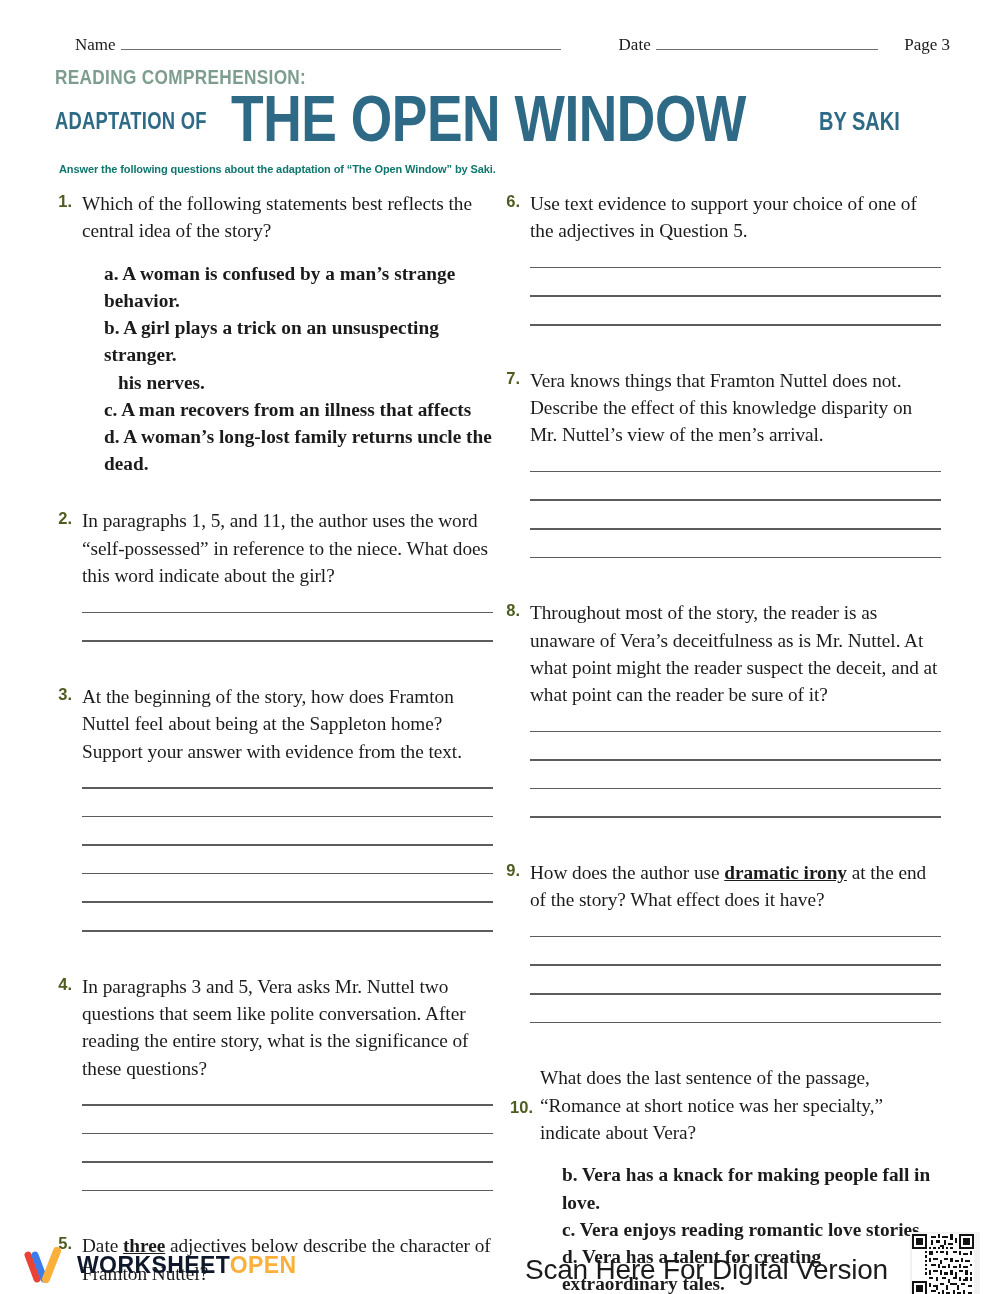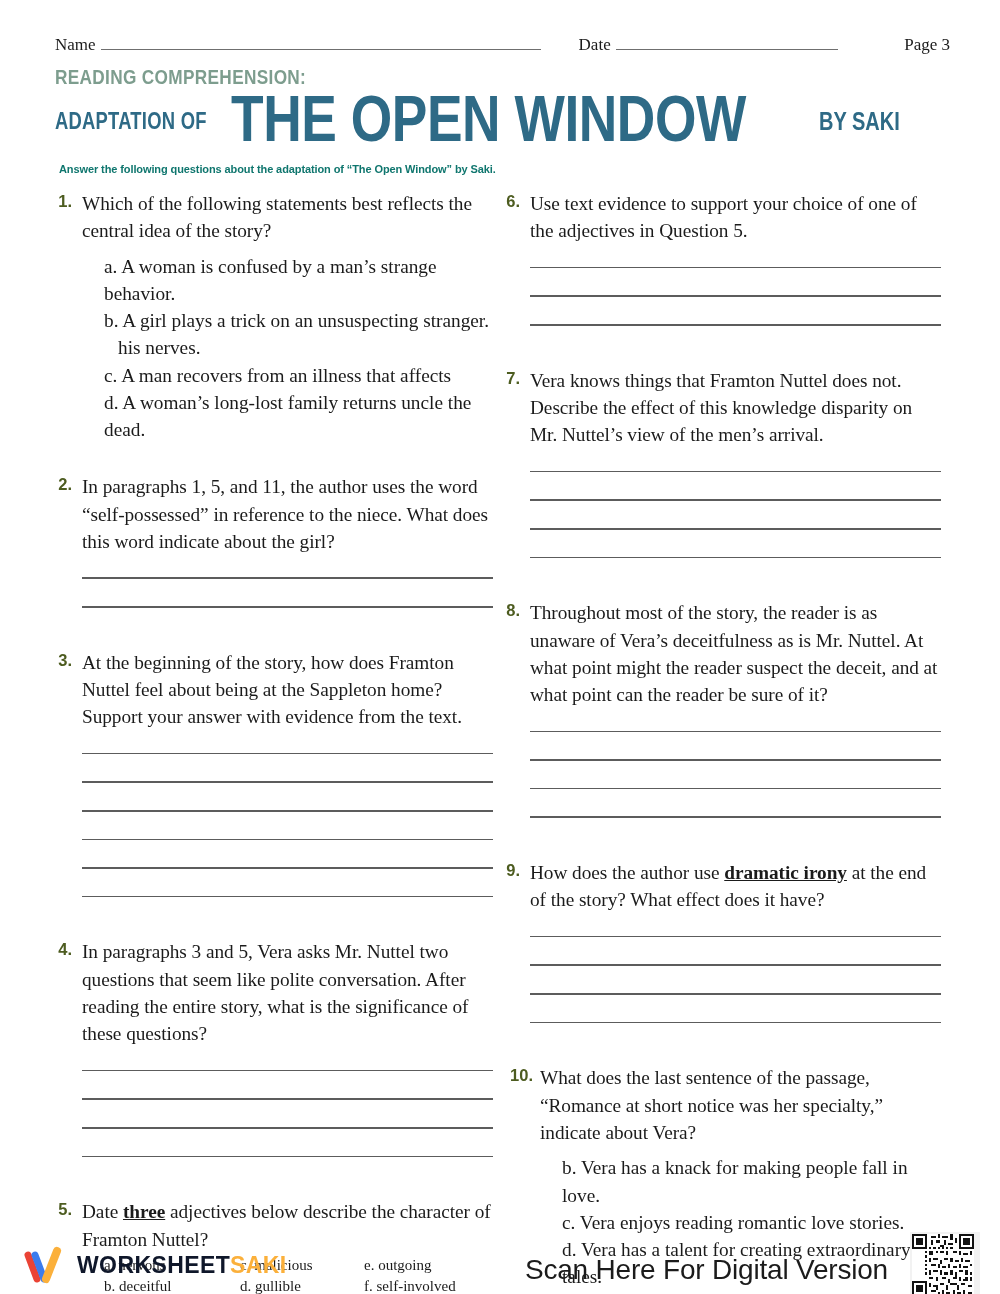--- a/index.html
+++ b/index.html
@@ -20,21 +20,21 @@
   .meta-row {
     position: absolute;
     top: 34px;
     left: 55px;
     width: 895px;
     height: 24px;
     display: flex;
     align-items: baseline;
     font-size: 17px;
   }
-  .meta-label { white-space: nowrap; }
+  .meta-label { white-space: nowrap; margin-left: 20px; }
   .meta-rule {
     border-bottom: 1.2px solid #6f6f6f;
     height: 15px;
     margin-left: 5px;
   }
   .meta-rule.name { width: 440px; }
   .meta-rule.date { width: 222px; }
   .meta-gap { width: 38px; }
   .meta-page { margin-left: auto; white-space: nowrap; }
 
@@ -121,35 +121,36 @@
   .q-num {
     font-family: "Liberation Sans", sans-serif;
     font-weight: bold;
     font-size: 16.5px;
     color: #4d5c20;
     flex: 0 0 auto;
     padding-top: 2px;
     text-align: right;
   }
   .q-num.w1 { width: 17px; }
-  .q-num.w2 { width: 30px; }
+  .q-num.w2 { width: 30px; margin-top: 32px; }
   .q-body {
     flex: 1 1 auto;
     padding-left: 10px;
   }
   .q-text {
     font-size: 19.3px;
     line-height: 1.42;
     letter-spacing: -0.05px;
   }
   .q-text b { font-weight: bold; text-decoration: underline; }
 
   .opts {
-    margin-top: 8px;
+    margin-top: 15px;
     padding-left: 22px;
+    font-weight: bold;
   }
   .opt {
     font-size: 19.3px;
     line-height: 1.41;
   }
   .opt-grid {
     margin-top: 2px;
     padding-left: 22px;
     display: grid;
     grid-template-columns: 136px 124px auto;
@@ -396,21 +397,21 @@
 <div class="footer">
 
   <div class="logo">
     <div class="logo-mark">
       <svg width="44" height="38" viewBox="0 0 44 38" aria-hidden="true">
         <path d="M4 9 L13 33" stroke="#ea4335" stroke-width="7" stroke-linecap="round" fill="none"></path>
         <path d="M11 9 L20 33" stroke="#3b7ced" stroke-width="7" stroke-linecap="round" fill="none"></path>
         <path d="M33 5 L22 33" stroke="#fbb03b" stroke-width="8" stroke-linecap="round" fill="none"></path>
       </svg>
     </div>
-    <div class="logo-text"><span class="ws">WORKSHEET</span><span class="zn">SAKI</span></div>
+    <div class="logo-text"><span class="ws">WORKSHEET</span><span class="zn">OPEN</span></div>
   </div>
 
   <div class="scan-text">Scan Here For Digital Version</div>
 
   <div class="qr">
     <svg width="62" height="62" viewBox="0 0 29 29" shape-rendering="crispEdges" aria-hidden="true">
       <rect width="29" height="29" fill="#ffffff"></rect>
       <g fill="#111111">
 
         <rect x="0" y="0" width="7" height="1"></rect>

